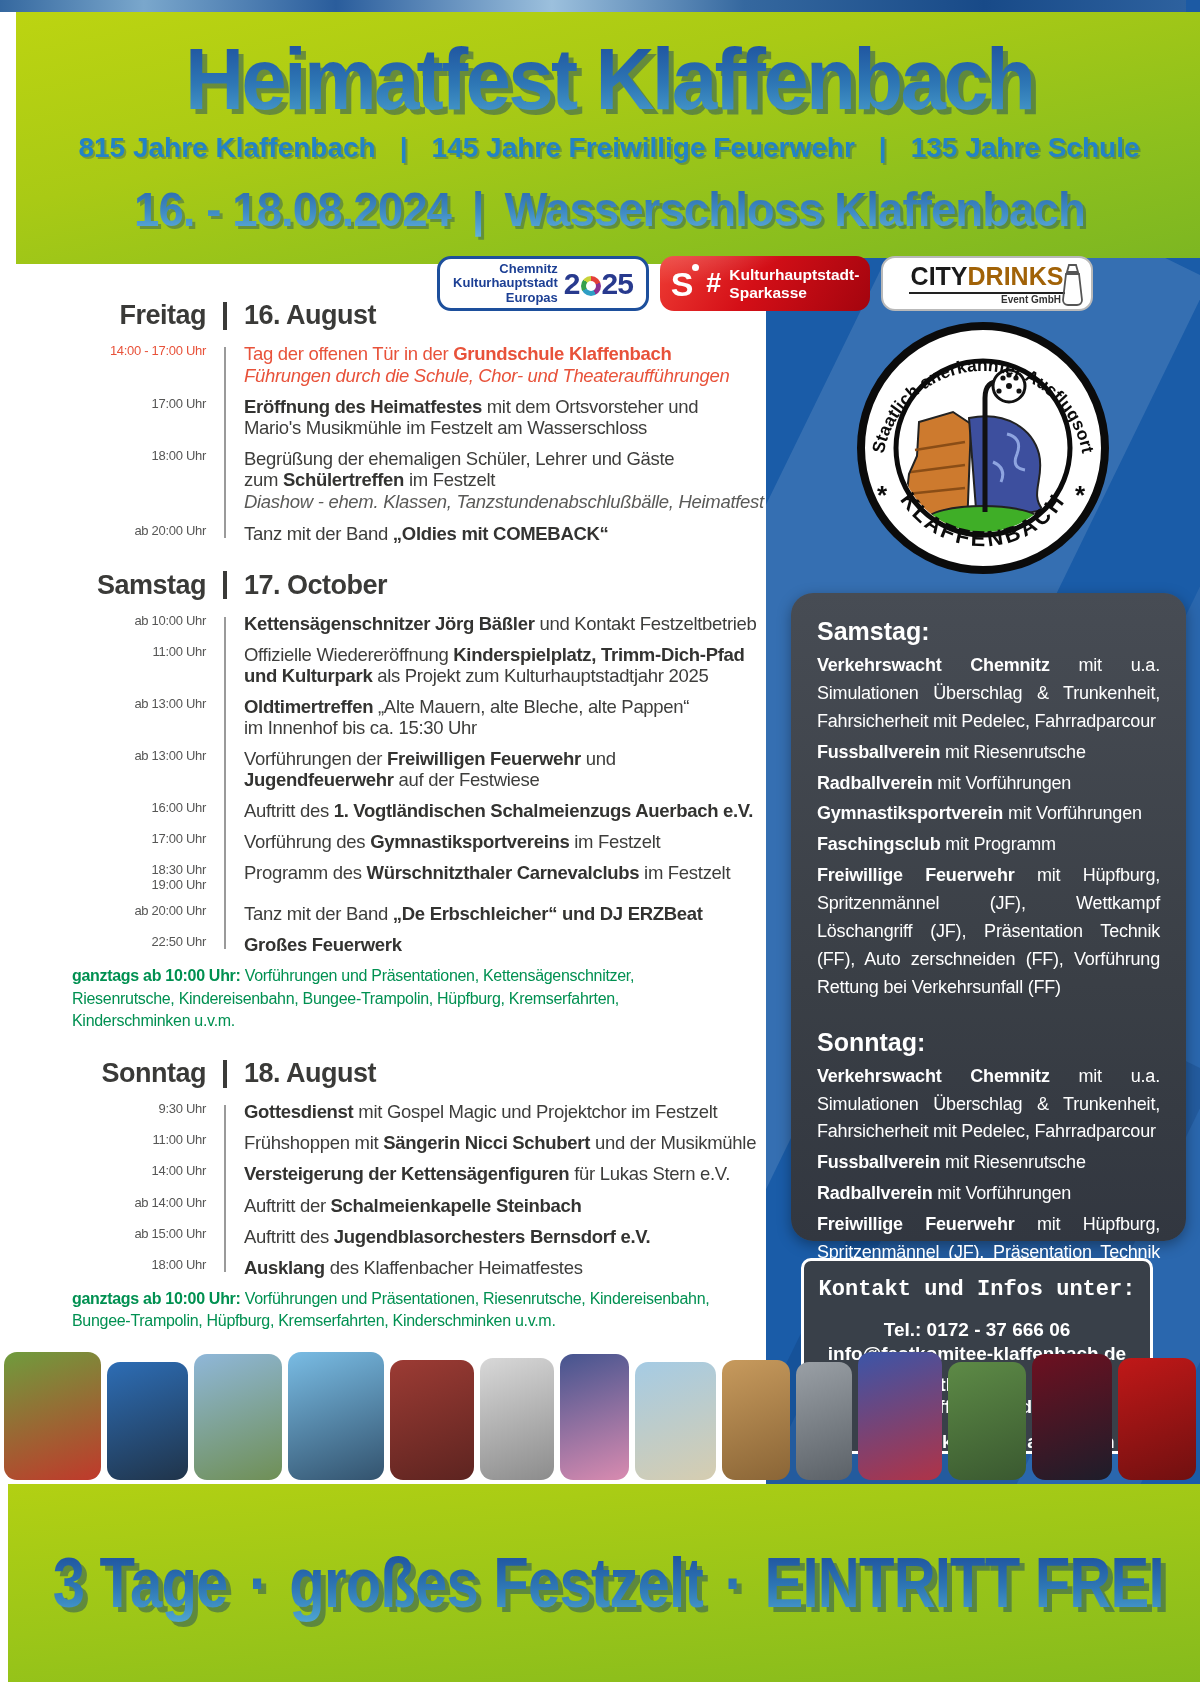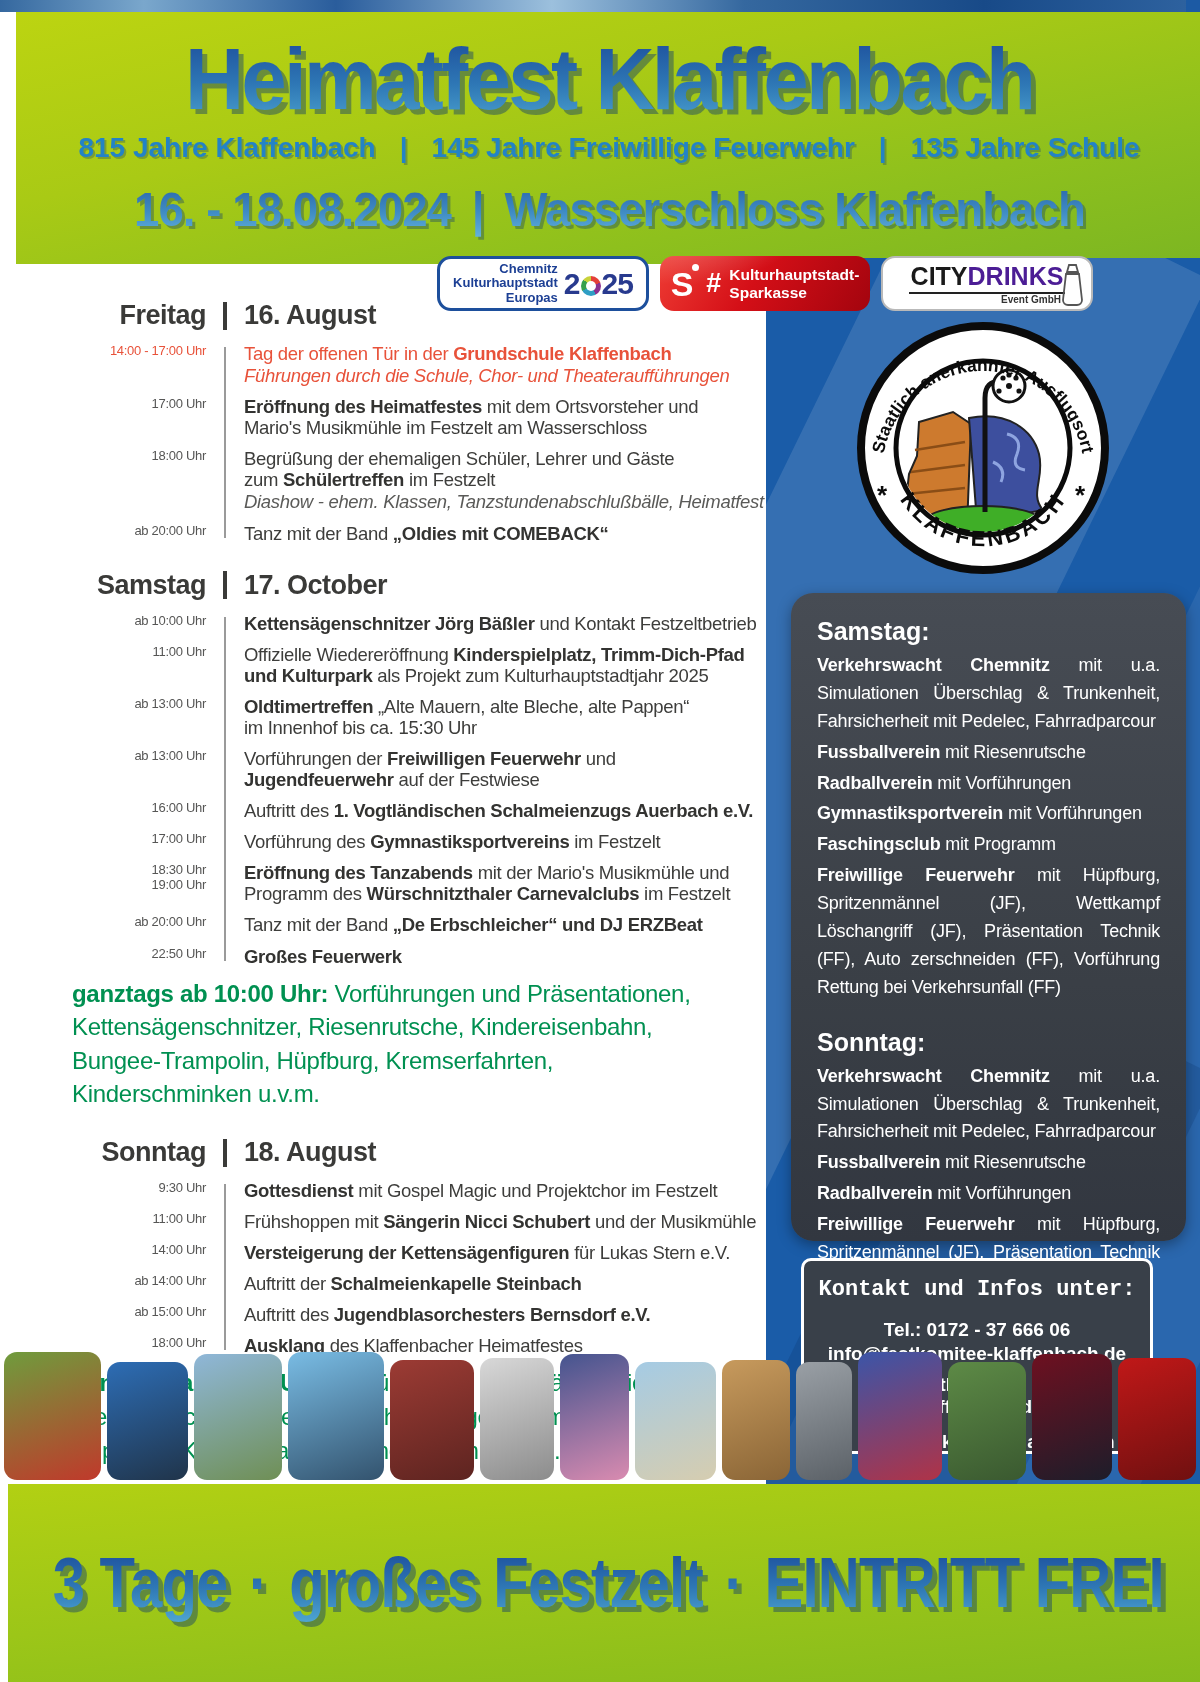--- a/index.html
+++ b/index.html
@@ -43,39 +43,39 @@
     background:linear-gradient(120deg,#ee3b33 0%,#d40f17 45%,#a3040e 100%);}
   .logo-sparkasse::before{content:'';position:absolute;left:-30px;top:-40px;width:180px;height:70px;
     background:radial-gradient(ellipse at 30% 0%,rgba(255,255,255,0.35),rgba(255,255,255,0) 70%);}
   .sk-s{font-size:34px;font-weight:800;position:relative;padding-right:5px;line-height:1;}
   .sk-s i{position:absolute;top:-3px;right:-1px;width:7px;height:7px;background:#fff;border-radius:50%;}
   .sk-hash{font-size:27px;font-weight:700;}
   .sk-text{font-size:15.5px;font-weight:bold;line-height:1.12;}
   .logo-citydrinks{width:212px;background:#fff;border:2px solid #b9b9b9;flex-direction:column;position:relative;}
   .cd-line{display:flex;align-items:flex-end;border-bottom:2px solid #222;padding:0 2px 1px 2px;}
   .cd-city{font-size:25px;font-weight:800;color:#1a1a1a;}
-  .cd-drinks{font-size:25px;font-weight:800;color:#4c1d95;}
+  .cd-drinks{font-size:25px;font-weight:800;color:#a16207;}
   .cd-sub{font-size:10px;font-weight:bold;color:#333;align-self:flex-end;margin-right:30px;}
   .cd-bottle{position:absolute;right:7px;top:5px;}
 
   
   .main{position:absolute;top:300px;left:0;width:766px;}
   .sec-head{display:grid;grid-template-columns:206px 38px 1fr;align-items:center;margin-bottom:12px;}
   .sec-day{text-align:right;font-weight:bold;font-size:27px;color:#3a3a38;letter-spacing:-0.5px;}
   .sec-bar{justify-self:center;width:4px;height:28px;background:#3a3a38;}
   .sec-date{font-weight:bold;font-size:27px;color:#3a3a38;letter-spacing:-0.5px;}
   .rows{position:relative;}
   .rows .vline{position:absolute;left:224px;top:4px;bottom:6px;width:2px;background:#9a9a9a;}
   .row{display:grid;grid-template-columns:206px 38px 1fr;margin-bottom:10px;}
   .row .time{text-align:right;font-size:13px;color:#565655;line-height:1.14;letter-spacing:-0.3px;padding-top:1px;}
   .row .txt{font-size:18.5px;color:#3d3d3b;line-height:1.14;letter-spacing:-0.3px;}
   .row .txt .b{font-weight:bold;color:#333331;}
   .row .note{font-style:italic;color:#5a5a58;margin-top:1px;}
   .row.red .time,.row.red .txt,.row.red .txt .b,.row.red .note{color:#e8523a;}
-  .gnote{margin:4px 0 26px 72px;width:656px;font-size:24px;color:#009051;line-height:1.4;letter-spacing:-0.3px;}
+  .gnote{margin:4px 0 26px 72px;width:656px;font-size:16px;color:#009051;line-height:1.4;letter-spacing:-0.3px;}
   .gnote .b{font-weight:bold;}
   .section.samstag{margin-top:26px;}
   .section.sonntag{margin-top:0px;}
 
   
   .sidebar{position:absolute;left:766px;top:258px;width:434px;height:1232px;background:#1a5ca8;overflow:hidden;}
   .wedge1{position:absolute;left:-170px;top:-120px;width:300px;height:1500px;background:rgba(255,255,255,0.12);transform:rotate(26deg);}
   .wedge2{position:absolute;left:150px;top:150px;width:340px;height:1600px;background:rgba(255,255,255,0.07);transform:rotate(26deg);}
   .wedge3{position:absolute;left:-60px;top:700px;width:260px;height:1200px;background:rgba(8,40,90,0.18);transform:rotate(26deg);}
   .badge{position:absolute;left:50%;transform:translateX(-50%);top:64px;z-index:3;}
@@ -255,21 +255,20 @@
             <div class="time">17:00 Uhr</div>
             <div></div>
             <div class="txt">
               <div class="tline"><span>Vorführung des </span><span class="b">Gymnastiksportvereins</span><span> im Festzelt</span></div>
             </div>
           </div>
           <div class="row">
             <div class="time">18:30 Uhr<br>19:00 Uhr</div>
             <div></div>
             <div class="txt">
-              <div class="tline"><span class="b">Eröffnung des Tanzabends</span><span> mit der Mario's Musikmühle und</span></div>
               <div class="tline"><span>Programm des </span><span class="b">Würschnitzthaler Carnevalclubs</span><span> im Festzelt</span></div>
             </div>
           </div>
           <div class="row">
             <div class="time">ab 20:00 Uhr</div>
             <div></div>
             <div class="txt">
               <div class="tline"><span>Tanz mit der Band </span><span class="b">„De Erbschleicher“ und DJ ERZBeat</span></div>
             </div>
           </div>

